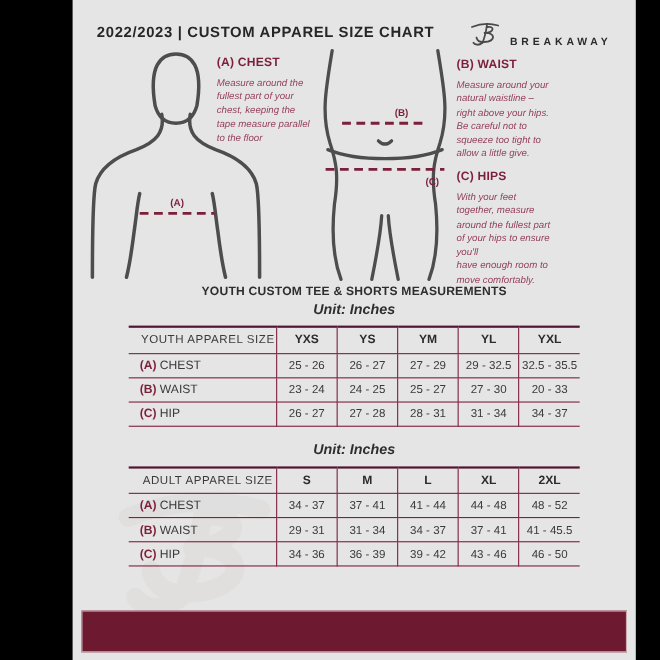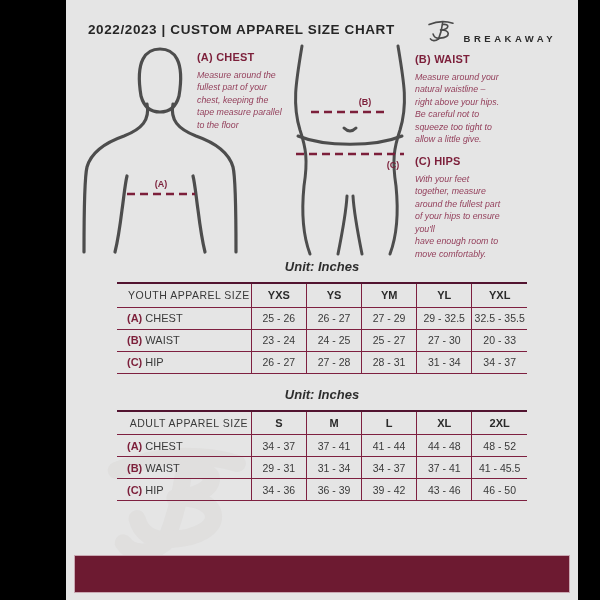--- a/index.html
+++ b/index.html
@@ -154,20 +154,21 @@
     <g fill="none" stroke="#dcdbda" stroke-width="5" stroke-linecap="round">
       <path d="M3,12 C15,7 28,7 38,10"></path>
       <path d="M23,9 C22,17 20,26 17,33"></path>
       <path d="M23,12 C33,10 34,19 20,20"></path>
       <path d="M20,20 C34,19 36,31 19,32 C13,32.5 10,30 9,26"></path>
       <path d="M17,33 C12,37 7,36 5,33"></path>
     </g>
   </svg>
 
   <div class="section section-youth">
+    <div class="section-title">YOUTH CUSTOM TEE &amp; SHORTS MEASUREMENTS</div>
     <div class="unit">Unit: Inches</div>
     <table>
       <thead>
           <tr>
             <th class="label-col">YOUTH APPAREL SIZE</th>
             <th class="size-col">YXS</th>
             <th class="size-col">YS</th>
             <th class="size-col">YM</th>
             <th class="size-col">YL</th>
             <th class="size-col">YXL</th>

